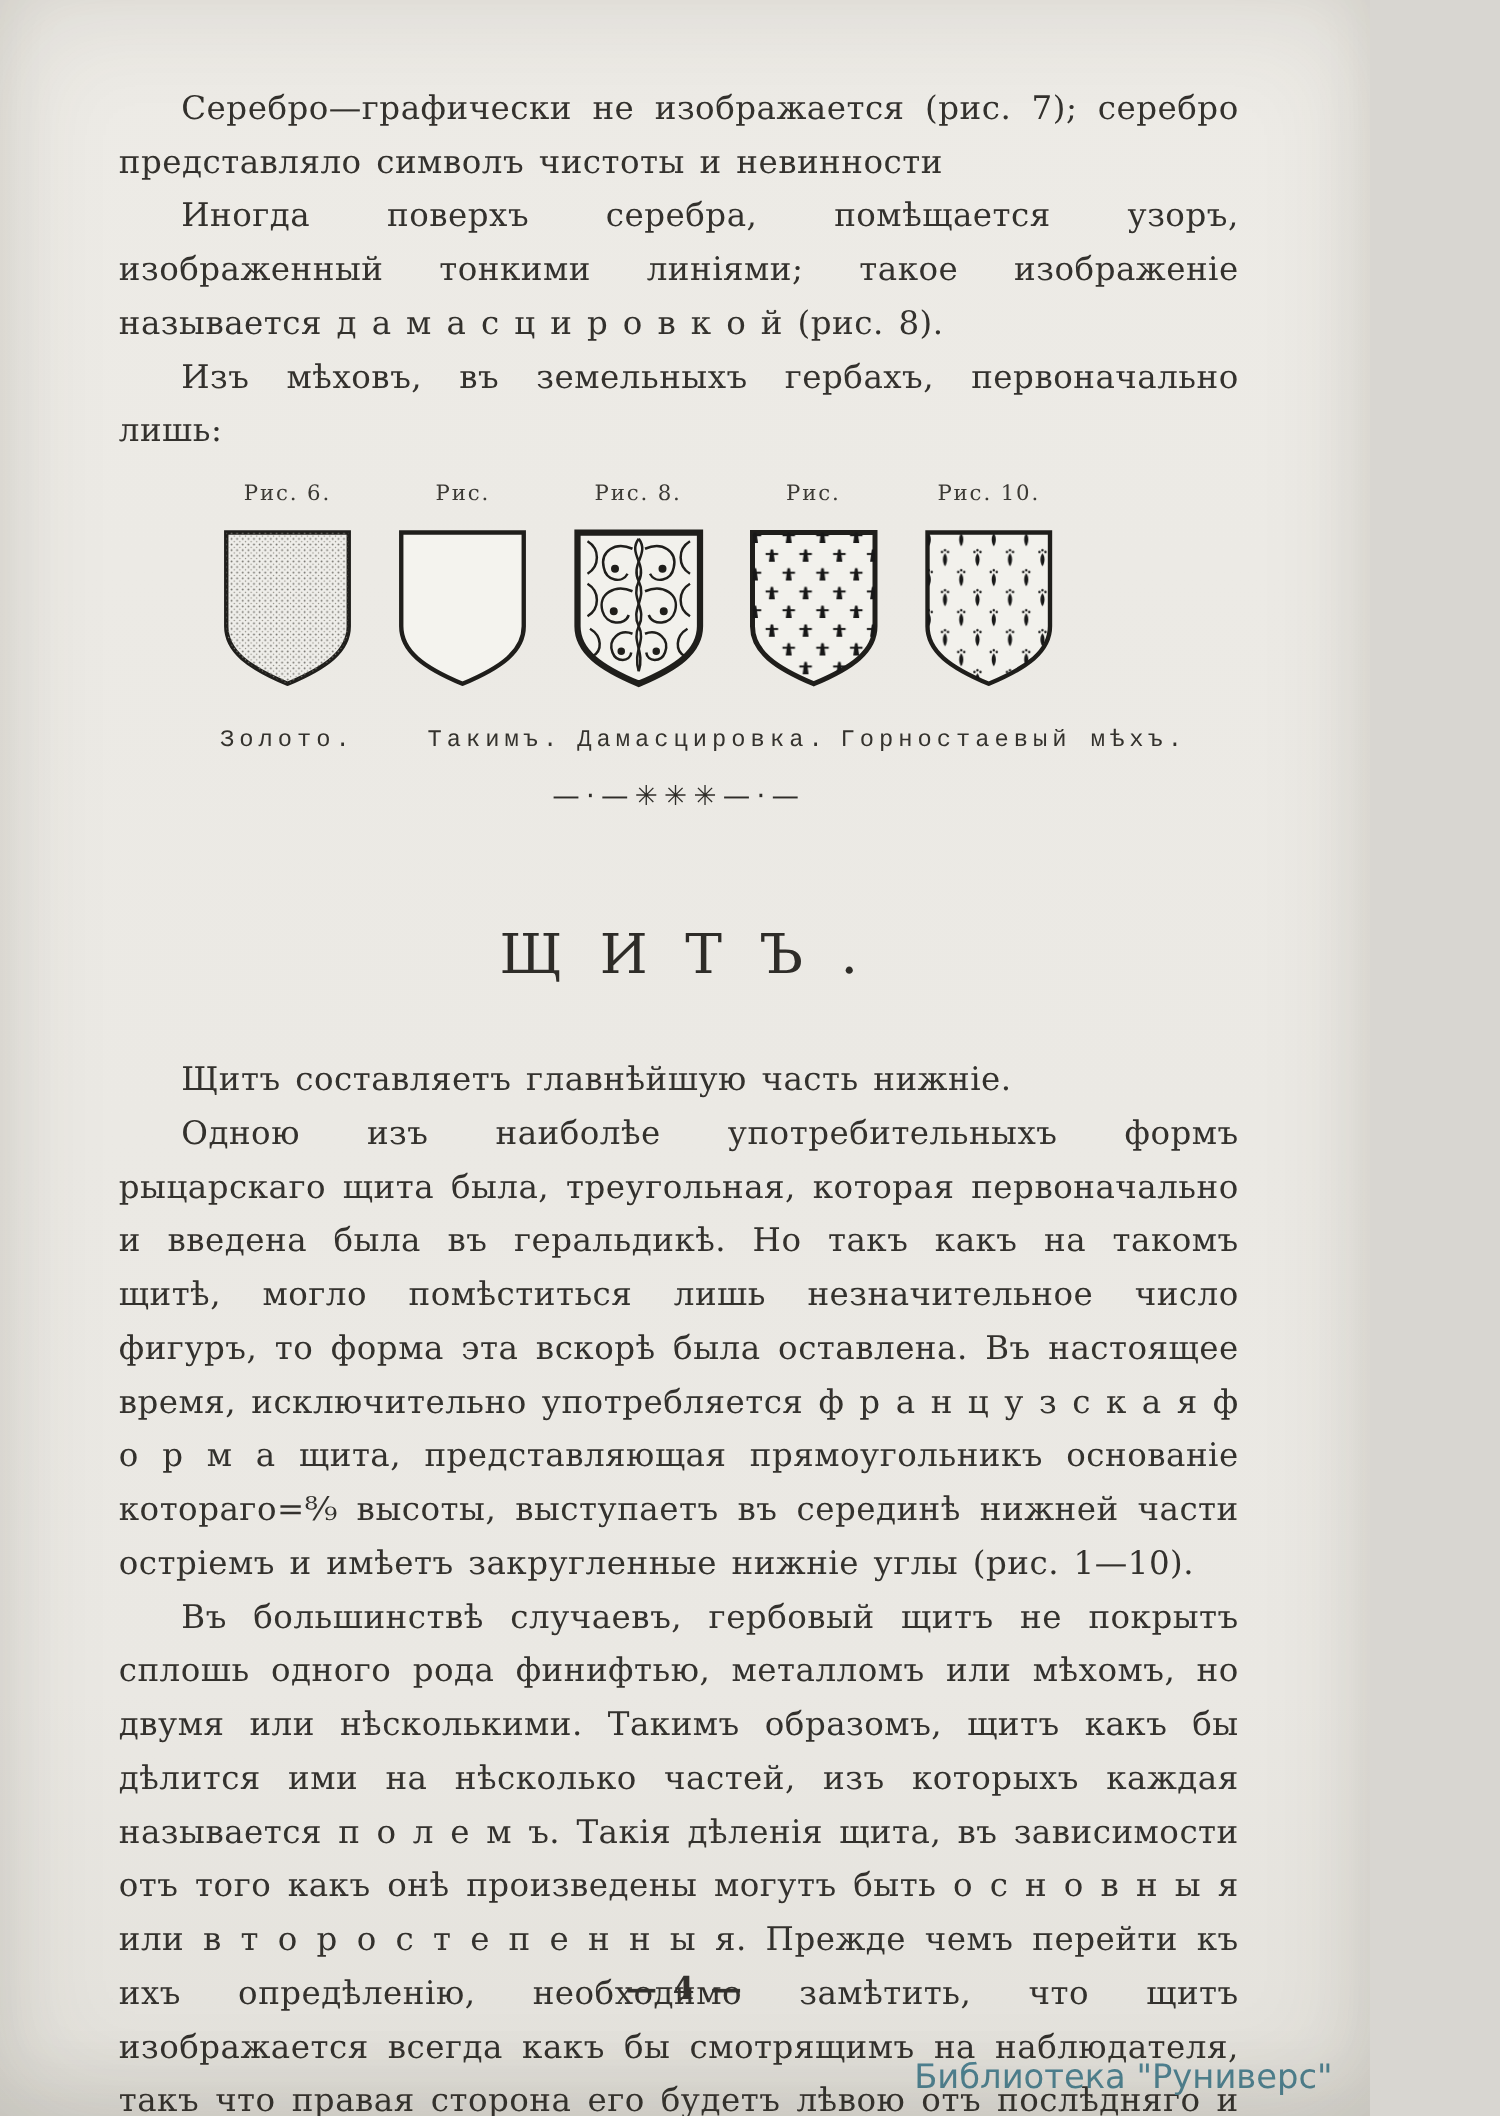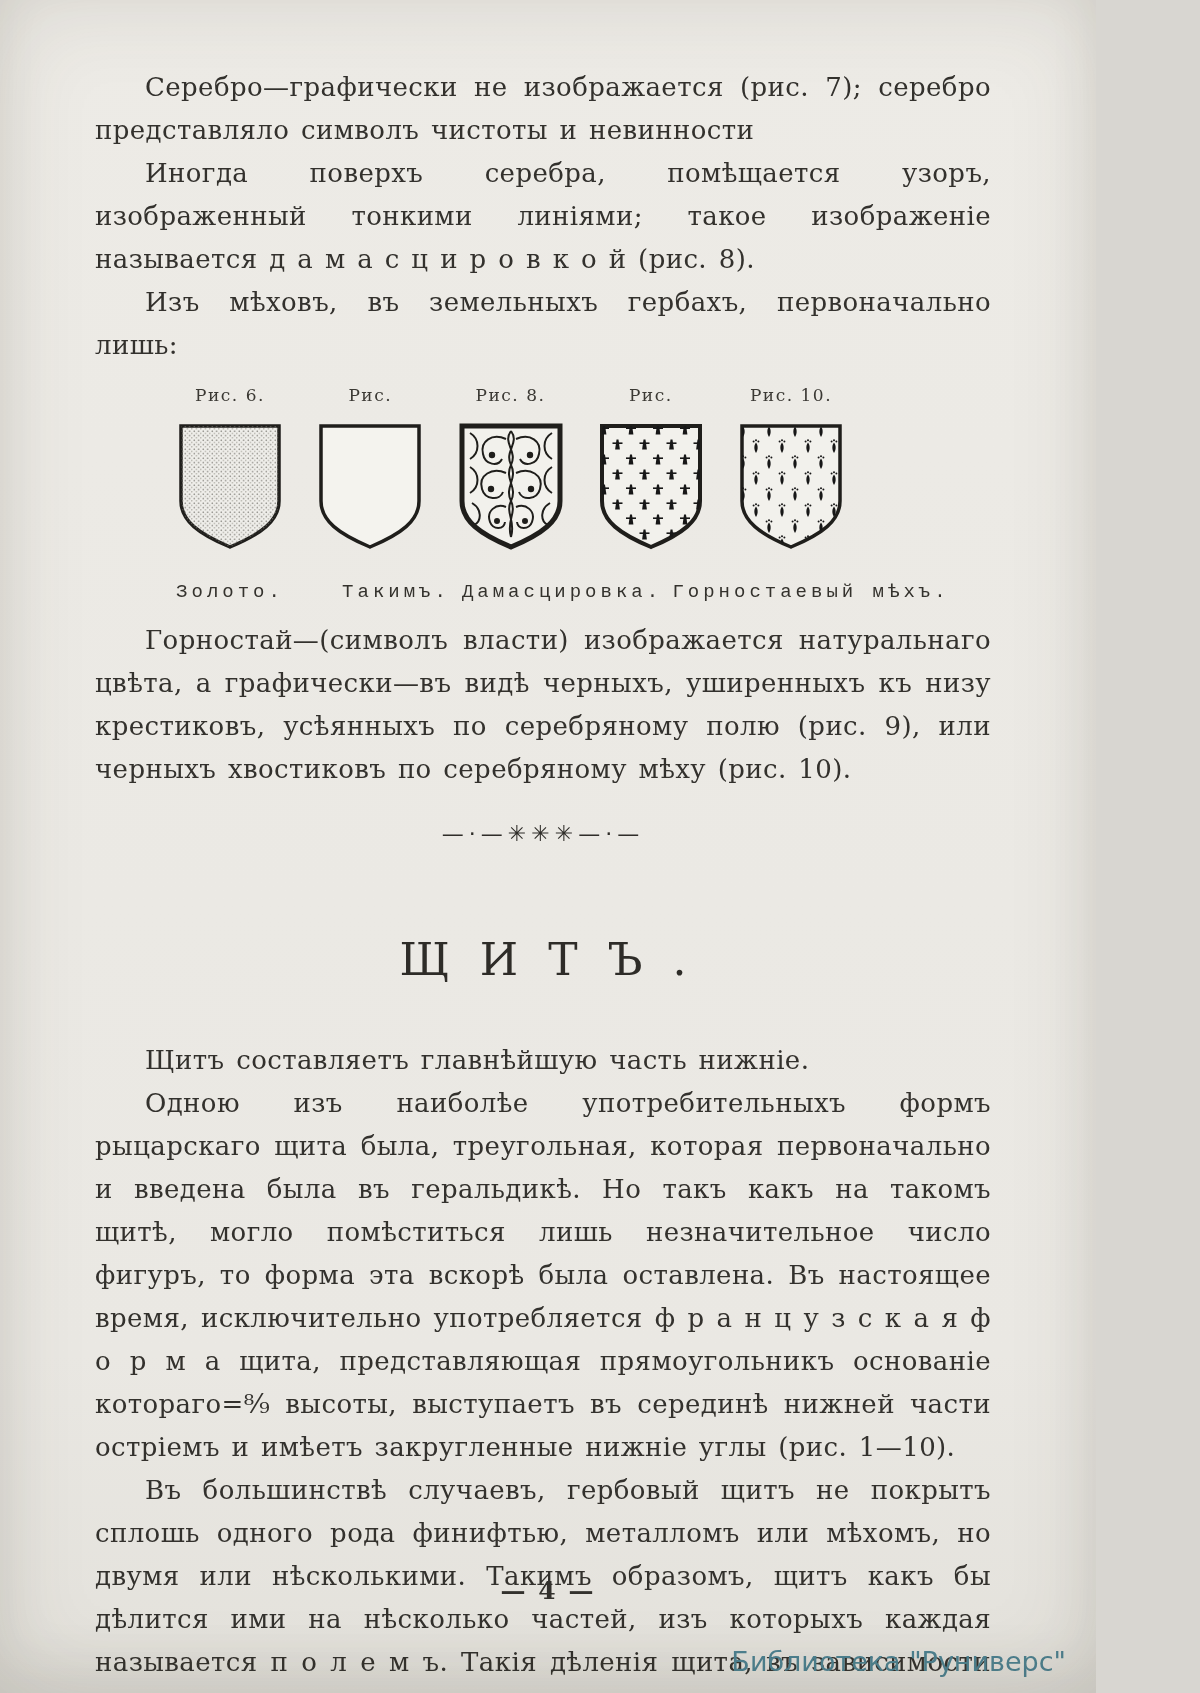--- a/index.html
+++ b/index.html
@@ -177,21 +177,20 @@
       </div>
 
       <div class="captions">
         <span class="cap cap1">Золото.</span>
         <span class="cap cap2">Такимъ.</span>
         <span class="cap cap3">Дамасцировка.</span>
         <span class="cap cap4">Горностаевый мѣхъ.</span>
       </div>
     </figure>
 
-    <p class="para para-ermine">Горностай—(символъ власти) изображается натуральнаго цвѣта, а графически—въ видѣ черныхъ, уширенныхъ къ низу крестиковъ, усѣянныхъ по серебряному полю (рис. 9), или черныхъ хвостиковъ по серебряному мѣху (рис. 10).</p>
 
     <div class="divider">—·—✳✳✳—·—</div>
 
     <h1 class="heading">ЩИТЪ.</h1>
 
     <p class="para">Щитъ составляетъ главнѣйшую часть нижніе.</p>
     <p class="para">Одною изъ наиболѣе употребительныхъ формъ рыцарскаго щита была, треугольная, которая первоначально и введена была въ геральдикѣ. Но такъ какъ на такомъ щитѣ, могло помѣститься лишь незначительное число фигуръ, то форма эта вскорѣ была оставлена. Въ настоящее время, исключительно употребляется ф р а н ц у з с к а я  ф о р м а щита, представляющая прямоугольникъ основаніе котораго=⁸⁄₉ высоты, выступаетъ въ серединѣ нижней части остріемъ и имѣетъ закругленные нижніе углы (рис. 1—10).</p>
     <p class="para">Въ большинствѣ случаевъ, гербовый щитъ не покрытъ сплошь одного рода финифтью, металломъ или мѣхомъ, но двумя или нѣсколькими. Такимъ образомъ, щитъ какъ бы дѣлится ими на нѣсколько частей, изъ которыхъ каждая называется п о л е м ъ. Такія дѣленія щита, въ зависимости отъ того какъ онѣ произведены могутъ быть о с н о в н ы я или в т о р о с т е п е н н ы я. Прежде чемъ перейти къ ихъ опредѣленію, необходимо замѣтить, что щитъ изображается всегда какъ бы смотрящимъ на наблюдателя, такъ что правая сторона его будетъ лѣвою отъ послѣдняго и наоборотъ.</p>
 
   </main>

